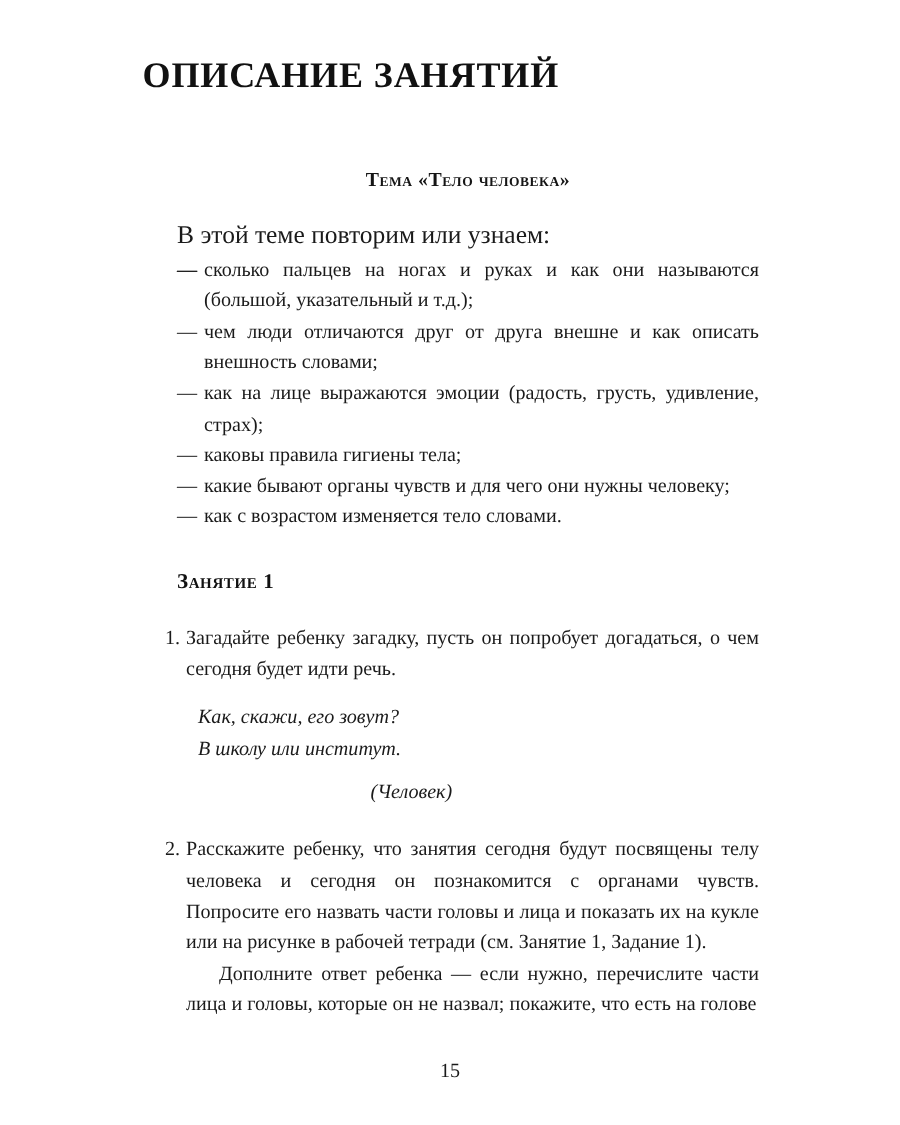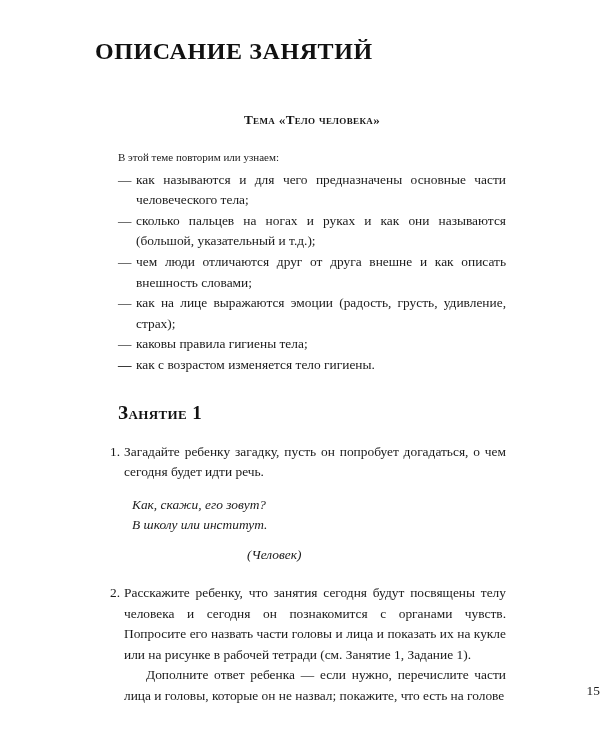--- a/index.html
+++ b/index.html
@@ -42,21 +42,21 @@
     font-size: 13.2px;
     font-weight: bold;
     font-variant: small-caps;
     letter-spacing: 0.35px;
     color: #151515;
     margin: 0 0 19px 0;
     text-align: center;
   }
 
   .intro-line {
-    font-size: 11px;
+    font-size: 17px;
     line-height: 20.6px;
     margin: 0 0 2px 0;
     text-align: left;
   }
 
   .dash-list {
     list-style: none;
     margin: 0;
     padding: 0;
   }
@@ -72,21 +72,21 @@
   .dash-item .dash {
     position: absolute;
     left: 0;
     top: 0;
   }
   .dash-item:last-child {
     text-align: left;
   }
 
   .lesson-heading {
-    font-size: 19px;
+    font-size: 14px;
     font-weight: bold;
     font-variant: small-caps;
     letter-spacing: 0.4px;
     color: #111111;
     margin: 26px 0 18px 0;
   }
 
   .num-list {
     list-style: none;
     margin: 0;
@@ -134,66 +134,66 @@
     display: block;
     text-align: justify;
     text-justify: inter-word;
   }
   .gap-before-item2 { height: 14px; }
 
   .page-number {
     position: absolute;
     left: 0;
     right: 0;
-    top: 683px;
-    text-align: right;
+    top: 706px;
+    text-align: center;
     font-size: 13.4px;
     color: #1a1a1a;
   }
 </style>
 </head>
 <body>
 
 <div class="page">
 
   <div class="chapter-title">ОПИСАНИЕ ЗАНЯТИЙ</div>
 
   <div class="content">
 
     <div class="theme-heading">Тема «Тело человека»</div>
 
     <p class="intro-line">В этой теме повторим или узнаем:</p>
 
     <ul class="dash-list">
       <li class="dash-item">
         <span class="dash">—</span>
-        <span>как называются и для чего предназначены основные части человеческого тела;</span>
       </li>
       <li class="dash-item">
         <span class="dash">—</span>
         <span>сколько пальцев на ногах и руках и как они называются (большой, указательный и т.д.);</span>
       </li>
       <li class="dash-item">
         <span class="dash">—</span>
         <span>чем люди отличаются друг от друга внешне и как описать внешность словами;</span>
       </li>
       <li class="dash-item">
         <span class="dash">—</span>
         <span>как на лице выражаются эмоции (радость, грусть, удивление, страх);</span>
       </li>
       <li class="dash-item">
         <span class="dash">—</span>
         <span>каковы правила гигиены тела;</span>
       </li>
       <li class="dash-item">
         <span class="dash">—</span>
-      </li>
-      <li class="dash-item">
-        <span class="dash">—</span>
-        <span>как с возрастом изменяется тело гигиены.</span>
+        <span>какие бывают органы чувств и для чего они нужны человеку;</span>
+      </li>
+      <li class="dash-item">
+        <span class="dash">—</span>
+        <span>как с возрастом изменяется тело словами.</span>
       </li>
     </ul>
 
     <div class="lesson-heading">Занятие 1</div>
 
     <ol class="num-list">
 
       <li class="num-item">
         <span class="num">1.</span>
         <span class="last-line-left">Загадайте ребенку загадку, пусть он попробует догадаться, о чем сегодня будет идти речь.</span>

